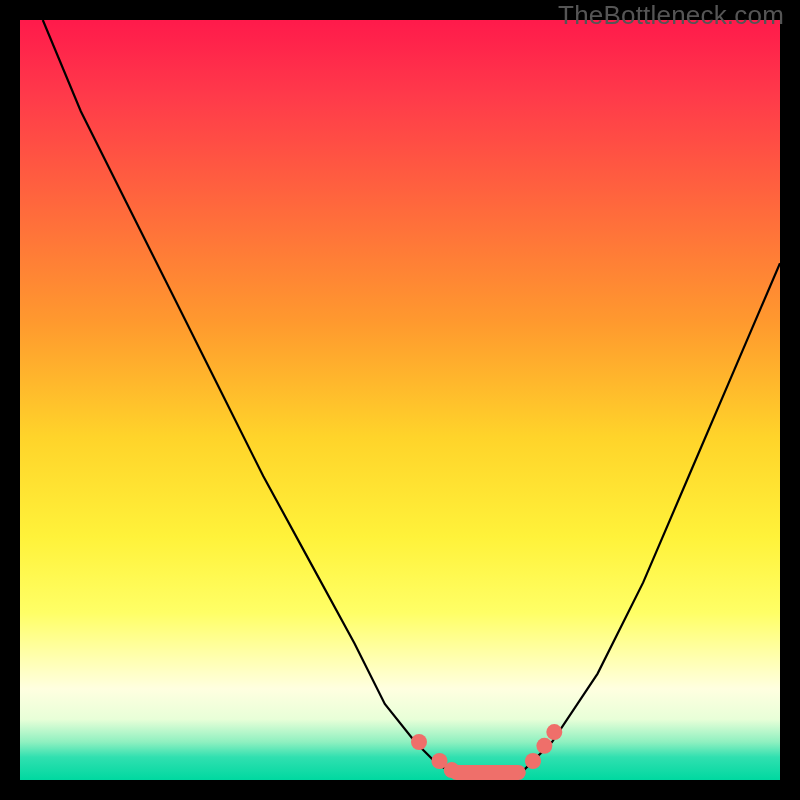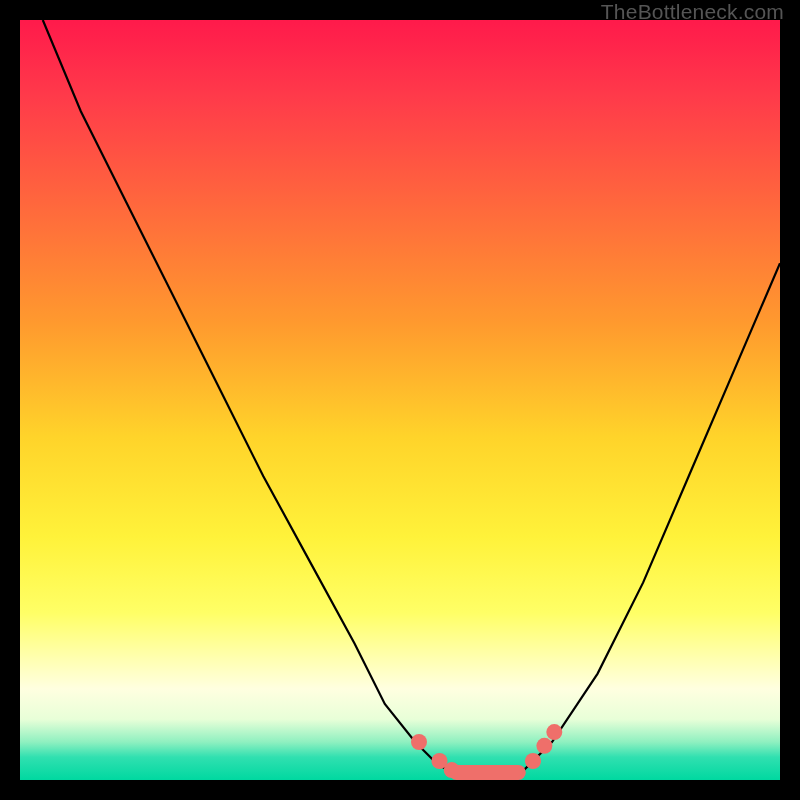--- a/index.html
+++ b/index.html
@@ -43,21 +43,21 @@
   .plot svg {
     position: absolute;
     left: 0;
     top: 0;
     width: 760px;
     height: 760px;
   }
   .watermark {
     position: absolute;
     color: #555;
-    font-size: 21px;
+    font-size: 26px;
     font-weight: 400;
     letter-spacing: 0.2px;
     white-space: nowrap;
   }
 </style>
 </head>
 <body>
 
 <div class="frame">
   <div class="plot">

